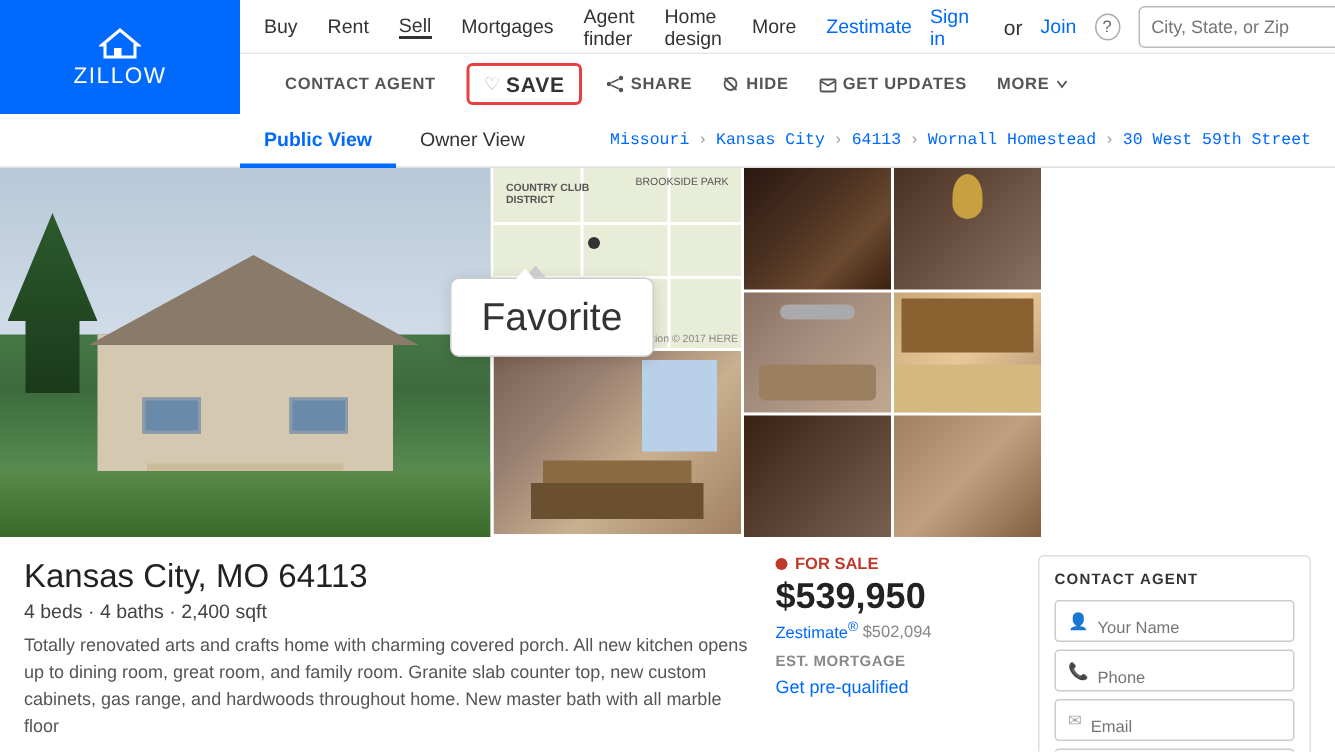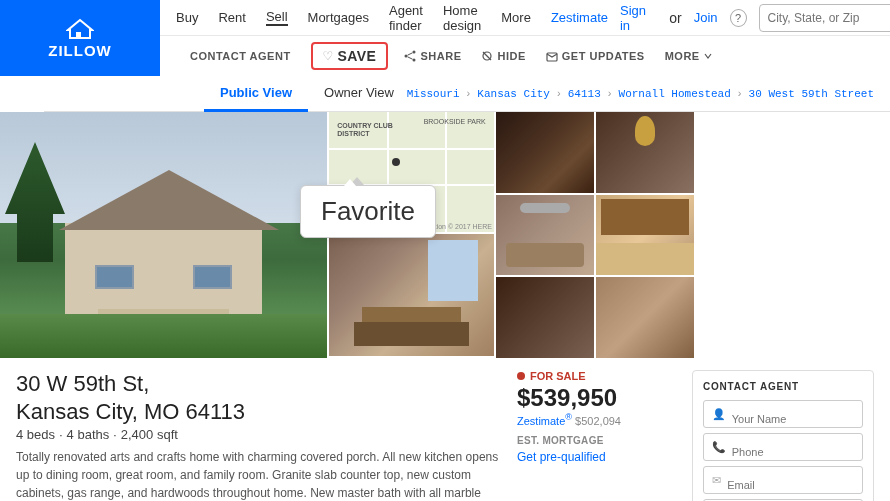--- a/index.html
+++ b/index.html
@@ -21,21 +21,21 @@
     .search-input-wrap input { border: none; outline: none; padding: 0 8px; font-size: 12px; width: 130px; color: #999; }
     .search-submit { background: #006aff; border: none; width: 32px; height: 28px; display: flex; align-items: center; justify-content: center; cursor: pointer; }
 
     .contact-btn { font-size: 11px; font-weight: 700; letter-spacing: 0.5px; color: #555; border: none; background: none; cursor: pointer; padding: 0 14px; height: 40px; }
     .save-btn-wrap { border: 2px solid #e84040; border-radius: 4px; height: 28px; display: flex; align-items: center; padding: 0 10px; gap: 4px; cursor: pointer; margin: 0 6px; }
     .save-btn-wrap .heart { color: #aaa; font-size: 12px; }
     .save-btn-wrap .save-label { font-size: 14px; font-weight: 700; letter-spacing: 0.5px; color: #333; }
     .share-btn, .hide-btn, .updates-btn, .more-btn { font-size: 11px; font-weight: 700; letter-spacing: 0.5px; color: #555; border: none; background: none; cursor: pointer; padding: 0 10px; height: 40px; display: flex; align-items: center; gap: 4px; }
 
     
-    .tabs-row { display: flex; align-items: center; border-bottom: 1px solid #e0e0e0; padding-left: 160px; background: #fff; position: relative; height: 36px; margin-left: 44px; }
+    .tabs-row { display: flex; align-items: center; border-bottom: 1px solid #e0e0e0; padding-left: 160px; background: #fff; position: relative; height: 36px; }
     .tab-item { padding: 0 16px; height: 36px; display: flex; align-items: center; font-size: 13px; cursor: pointer; color: #333; border-bottom: 3px solid transparent; }
     .tab-item.active { color: #006aff; border-bottom: 3px solid #006aff; font-weight: 600; }
     .breadcrumb-right { position: absolute; right: 16px; font-size: 11px; color: #666; }
     .breadcrumb-right a { color: #006aff; text-decoration: none; font-family: Liberation Mono, monospace; }
     .bc-sep { margin: 0 4px; color: #999; }
 
     
     .photos-area { display: flex; height: 246px; gap: 2px; }
     .main-house-photo { width: 327px; flex-shrink: 0; overflow: hidden; }
     .house-photo-bg { width: 100%; height: 100%; background: linear-gradient(180deg, #8db08d 0%, #6a936a 20%, #4a7a4a 40%, #3d6b3d 60%, #55884f 80%, #6a9a60 100%); position: relative; }
@@ -90,21 +90,21 @@
   </style>
 </head>
 <body>
 
 <div class="header">
   <div class="zillow-header-logo">
     <svg width="28" height="22" viewBox="0 0 28 22">
       <polygon points="14,2 2,12 4,12 4,20 24,20 24,12 26,12" fill="none" stroke="white" stroke-width="2"></polygon>
       <rect x="10" y="14" width="5" height="6" fill="white"></rect>
     </svg>
-    <span style="color:#fff;font-size:15px;font-weight:700;letter-spacing:1px;text-transform:uppercase;margin-top:2px;">zillow</span>
+    <span style="color:#fff;font-size:15px;font-weight:400;letter-spacing:1px;text-transform:uppercase;margin-top:2px;">zillow</span>
   </div>
 
   <div class="header-nav-top">
 
     <div class="nav-row1">
       <a>Buy</a>
       <a>Rent</a>
       <a class="sell" style="font-weight:400;border-bottom:2px solid #333;">Sell</a>
       <a>Mortgages</a>
       <a>Agent finder</a>
@@ -253,21 +253,20 @@
           <div style="position:absolute;top:5%;left:5%;right:5%;height:45%;background:#8a6030;"></div>
         </div>
         <div class="grid-cell gc6"></div>
       </div>
     </div>
   </div>
 </div>
 
 <div class="content-row">
   <div class="prop-left">
-    <div class="prop-address-line">30 W 59th St,</div>
     <div class="prop-address-line">Kansas City, MO 64113</div>
     <div class="prop-subline">4 beds · 4 baths · 2,400 sqft</div>
     <div class="prop-desc">Totally renovated arts and crafts home with charming covered porch. All new kitchen opens up to dining room, great room, and family room. Granite slab counter top, new custom cabinets, gas range, and hardwoods throughout home. New master bath with all marble floor</div>
 
   </div>
 
   <div class="price-mid">
     <div class="for-sale-row">
       <div class="red-dot"></div>
       <span>FOR SALE</span>

